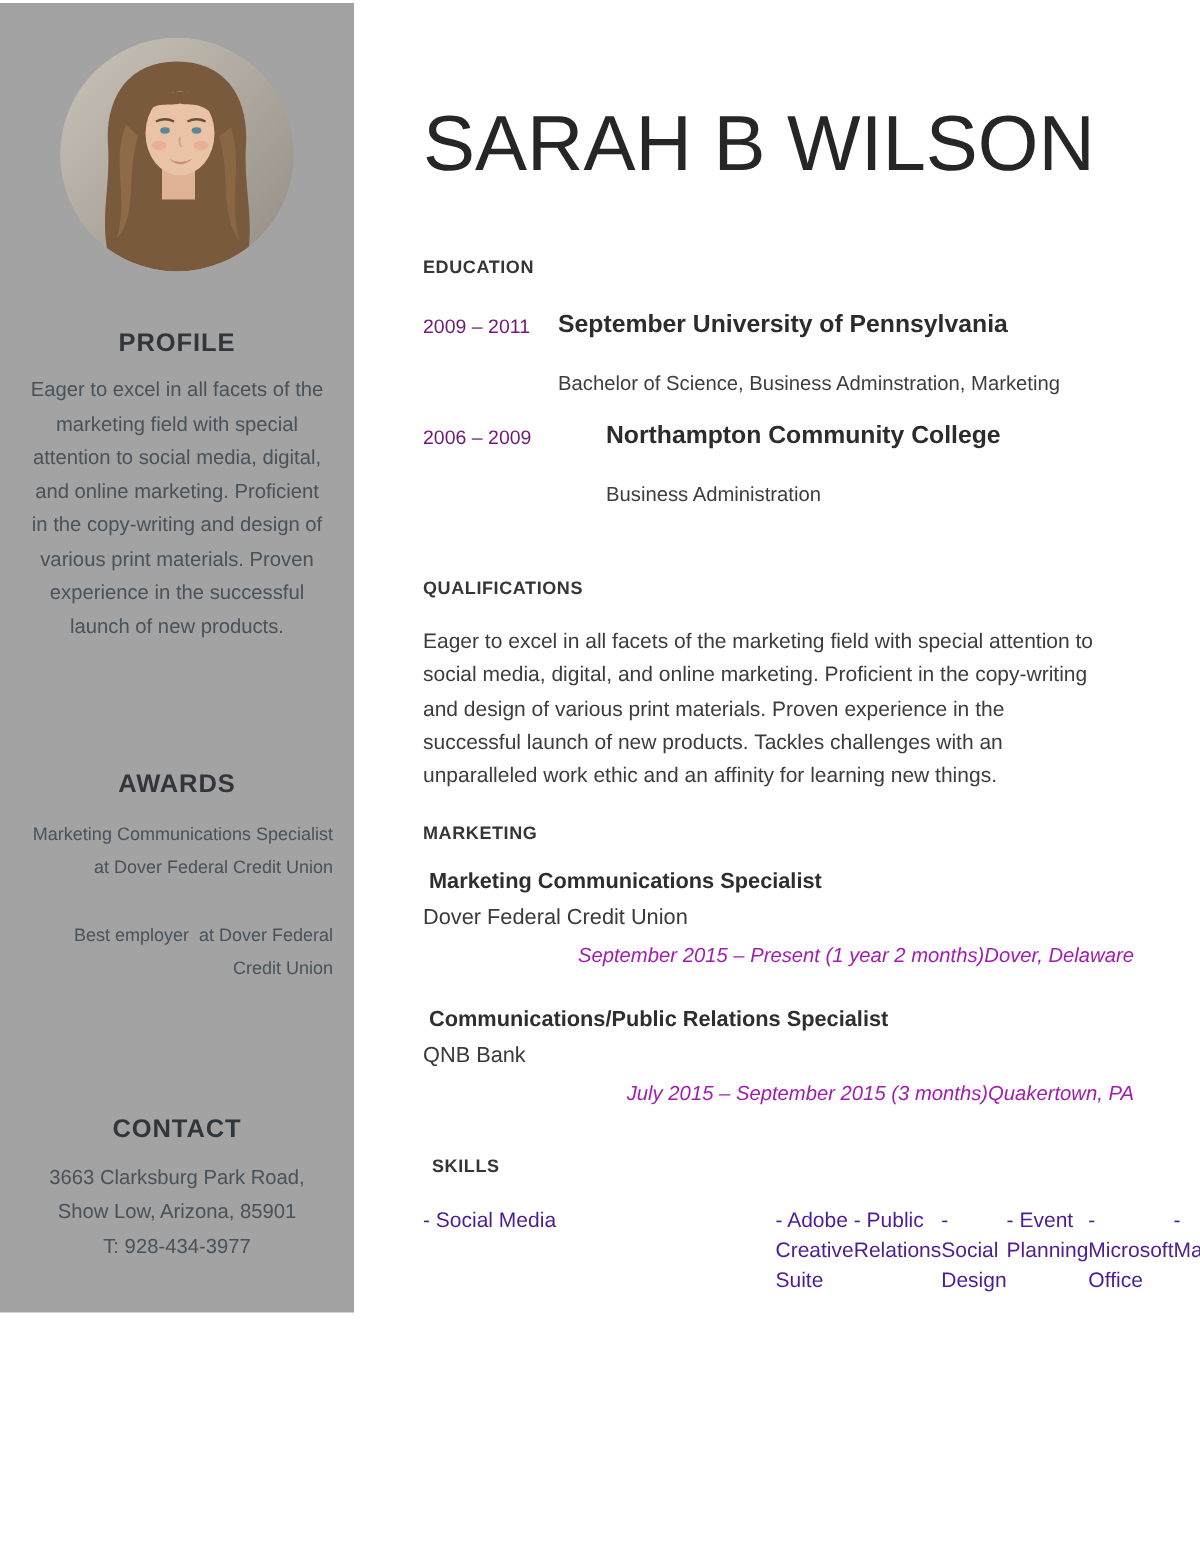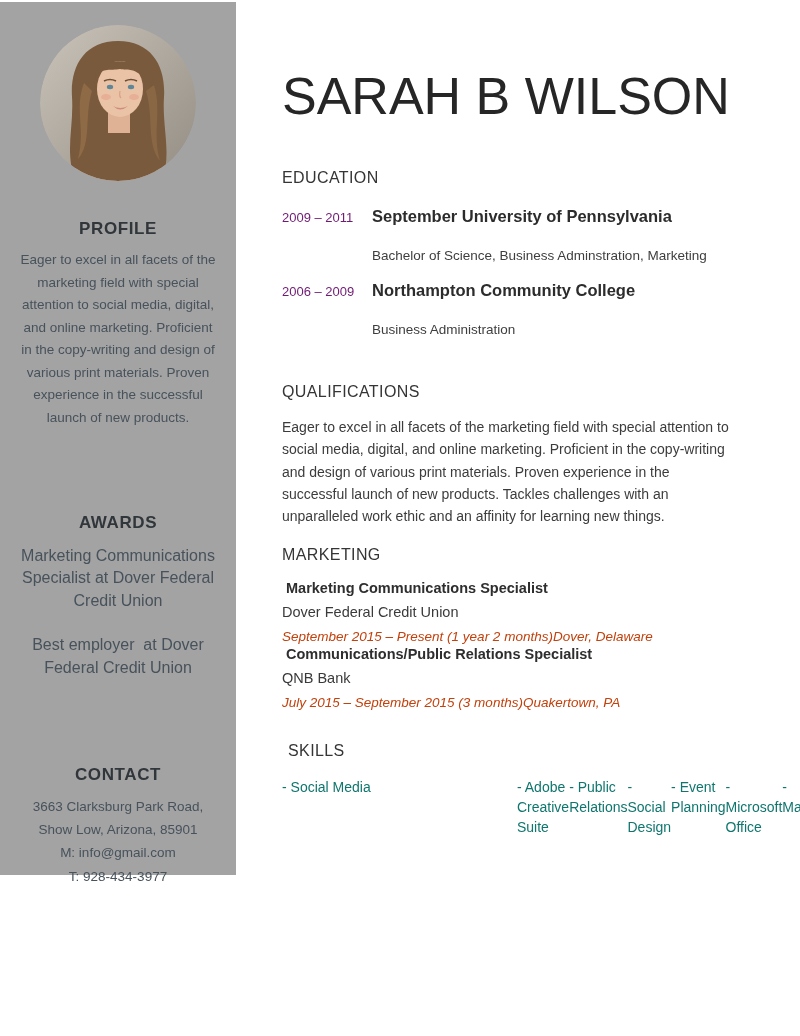--- a/index.html
+++ b/index.html
@@ -41,24 +41,25 @@
     margin: 10px auto 0;
     width: 198px;
     font-size: 13.5px;
     line-height: 22.5px;
     color: #47525b;
   }
   .awards-heading { margin-top: 84px; }
   .award-item {
     margin: 12px auto 0;
     width: 208px;
-    font-size: 16px;
+    font-size: 12px;
     line-height: 22.4px;
     color: #47525b;
     white-space: pre-wrap;
+    text-align: right;
   }
   .award-item + .award-item { margin-top: 22px; }
   .contact-heading { margin-top: 86px; }
   .contact-line {
     margin: 0 auto;
     width: 210px;
     font-size: 13.5px;
     line-height: 23.2px;
     color: #47525b;
   }
@@ -87,31 +88,31 @@
     overflow: hidden;
   }
   .subtitle-line {
     font-size: 13px;
     line-height: 21px;
     letter-spacing: 1px;
     color: #bcbcbc;
     text-transform: uppercase;
   }
   .section-heading {
-    font-size: 16px;
-    font-weight: normal;
+    font-size: 12px;
+    font-weight: bold;
     letter-spacing: 0.4px;
     color: #353535;
     line-height: 20px;
   }
   .h-education { margin-top: 46px; }
 
   .edu-entry { display: flex; align-items: flex-start; }
   .edu-entry-1 { margin-top: 18px; }
-  .edu-entry-2 { margin-top: 16px; }
+  .edu-entry-2 { margin-top: 16px; gap: 32px; }
   .edu-dates {
     width: 90px;
     flex: none;
     font-size: 13px;
     line-height: 19px;
     color: #701a75;
     padding-top: 2px;
   }
   .edu-school {
     font-size: 16.5px;
@@ -130,54 +131,55 @@
   .qual-text {
     margin-top: 14px;
     width: 455px;
     font-size: 14px;
     line-height: 22.3px;
     color: #3c3c3c;
   }
 
   .h-experience { margin-top: 18px; }
   .exp-entry-1 { margin-top: 14px; }
-  .exp-entry-2 { }
+  .exp-entry-2 { margin-top: 26px; }
   .exp-title {
     font-size: 14.5px;
     font-weight: bold;
     line-height: 18px;
     color: #2e2e2e;
     padding-left: 4px;
   }
   .exp-company {
     margin-top: 6px;
     font-size: 14.5px;
     line-height: 18px;
     color: #3a3a3a;
   }
   .exp-period {
     margin-top: 7px;
     font-size: 13.5px;
     line-height: 17px;
     font-style: italic;
-    color: #c2410c;
+    color: #a21caf;
+    text-align: right;
   }
 
   .h-skills { margin-top: 30px; padding-left: 6px; }
   .skills-grid {
     margin-top: 16px;
     display: grid;
     grid-template-columns: 235px auto;
     grid-auto-rows: 26.6px;
     grid-auto-flow: column;
   }
   .skill-item {
     font-size: 14px;
     line-height: 20px;
-    color: #0f766e;
+    color: #4c1d95;
   }
 </style>
 </head>
 <body>
 
 <div class="page">
 
   <aside class="sidebar">
 
     <div class="photo-wrap">
@@ -227,21 +229,20 @@
     <p class="side-text">Eager to excel in all facets of the marketing field with special attention to social media, digital, and online marketing. Proficient in the copy-writing and design of various print materials. Proven experience in the successful launch of new products.</p>
 
     <div class="side-heading awards-heading">AWARDS</div>
     <p class="award-item">Marketing Communications Specialist at Dover Federal Credit Union</p>
     <p class="award-item">Best employer  at Dover Federal Credit Union</p>
 
     <div class="side-heading contact-heading">CONTACT</div>
     <div class="contact-block">
       <div class="contact-line">3663 Clarksburg Park Road,</div>
       <div class="contact-line">Show Low, Arizona, 85901</div>
-      <div class="contact-line">M: info@gmail.com</div>
       <div class="contact-line">T: 928-434-3977</div>
     </div>
   </aside>
 
   <main class="main">
 
     <h1 class="name">SARAH B WILSON</h1>
 
     <h2 class="section-heading h-education">EDUCATION</h2>
 

